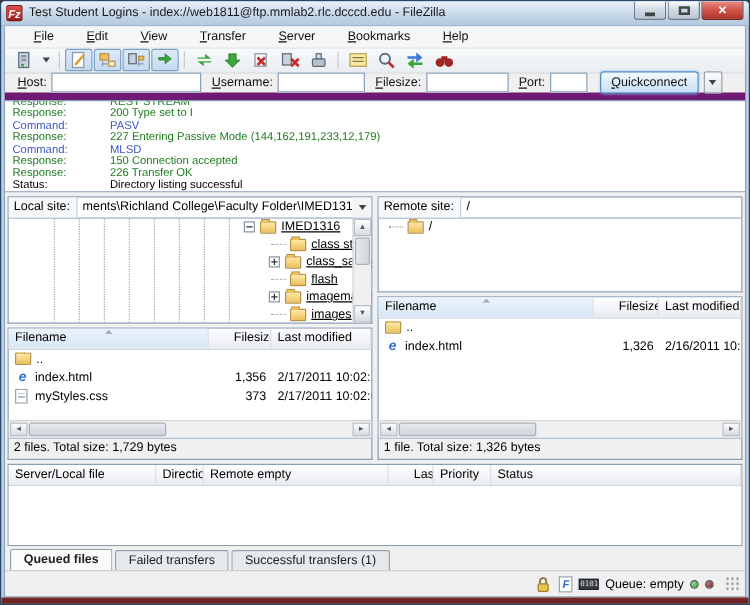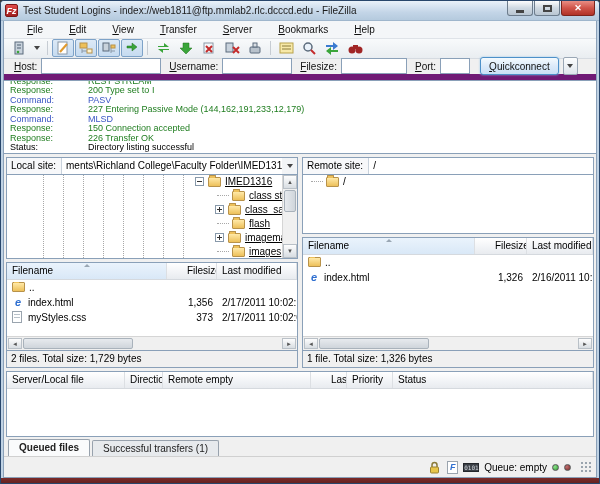--- a/index.html
+++ b/index.html
@@ -492,20 +492,21 @@
         <div class="hcell" style="width:148px">Remote empty</div>
         <div class="hcell num" style="width:36px">Last</div>
         <div class="hcell" style="width:46px">Priority</div>
         <div class="hcell" style="flex:1">Status</div>
       </div>
       <div class="queue-body"></div>
     </div>
 
     <div class="tabsrow">
       <div class="tab active">Queued files</div>
+      <div class="tab">Failed transfers</div>
       <div class="tab">Successful transfers (1)</div>
     </div>
 
     <div class="statusbar">
       <div class="sb-right">
         <span class="sb-ico">
           <svg width="11" height="13">
               <path d="M3 6 L3 4 a2.5 2.5 0 0 1 5 0 L8 6" fill="none" stroke="#8a7a3a" stroke-width="1.5"></path>
               <rect x="1.5" y="6" width="8" height="6" rx="1" fill="#e8c54a" stroke="#9a8232"></rect>
             </svg>

